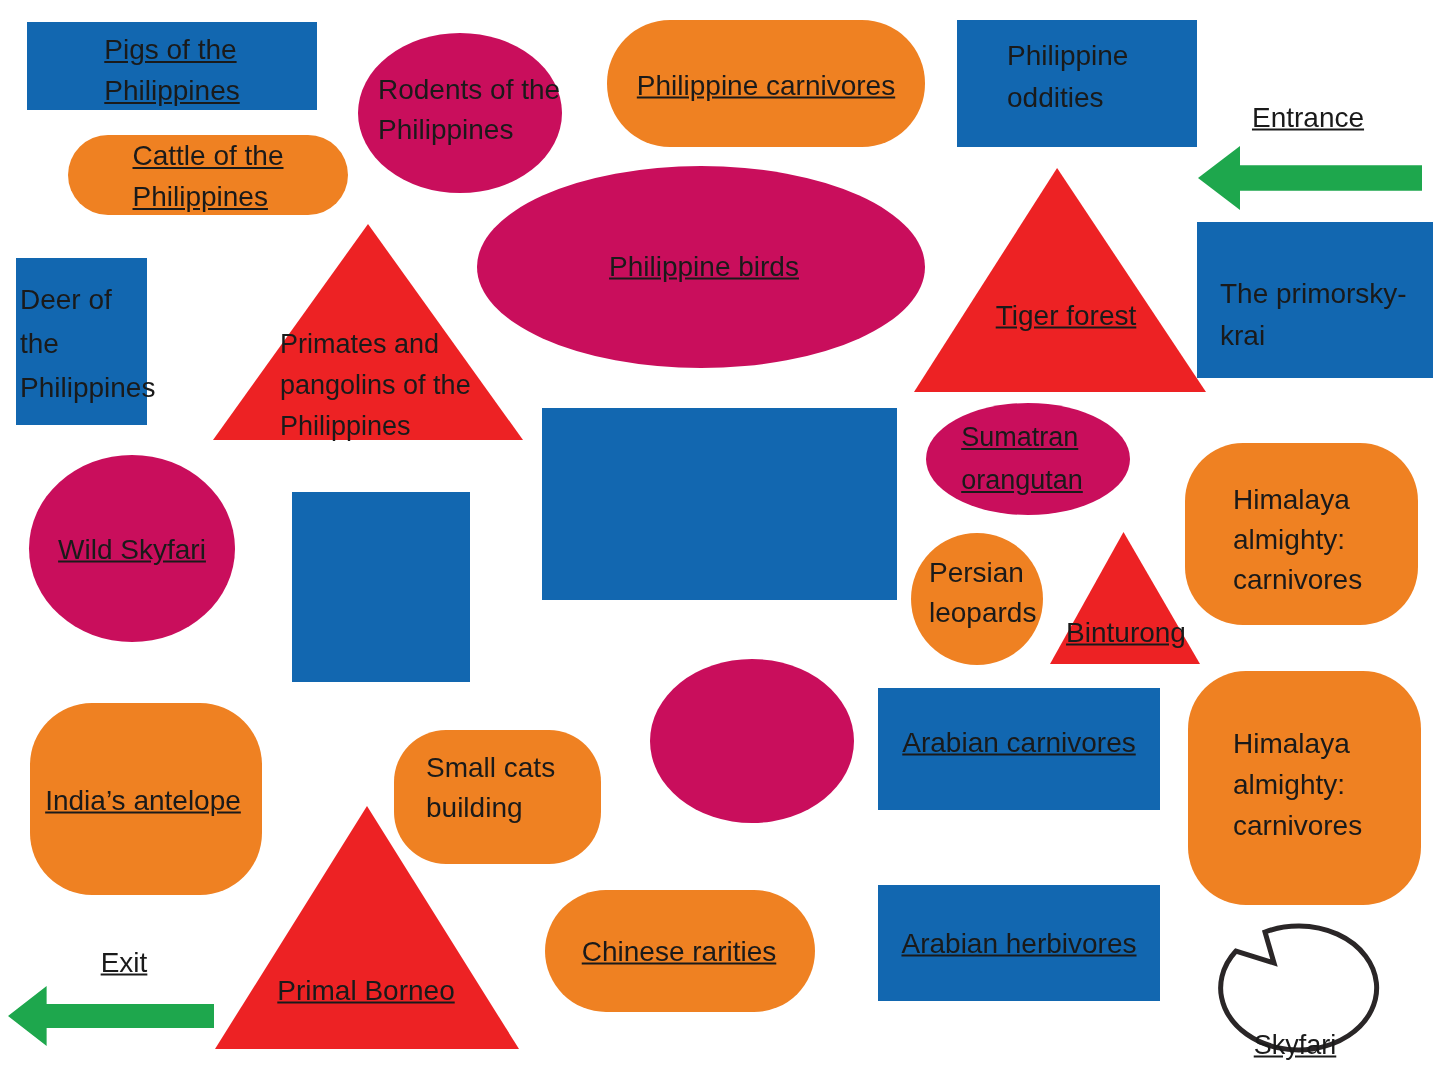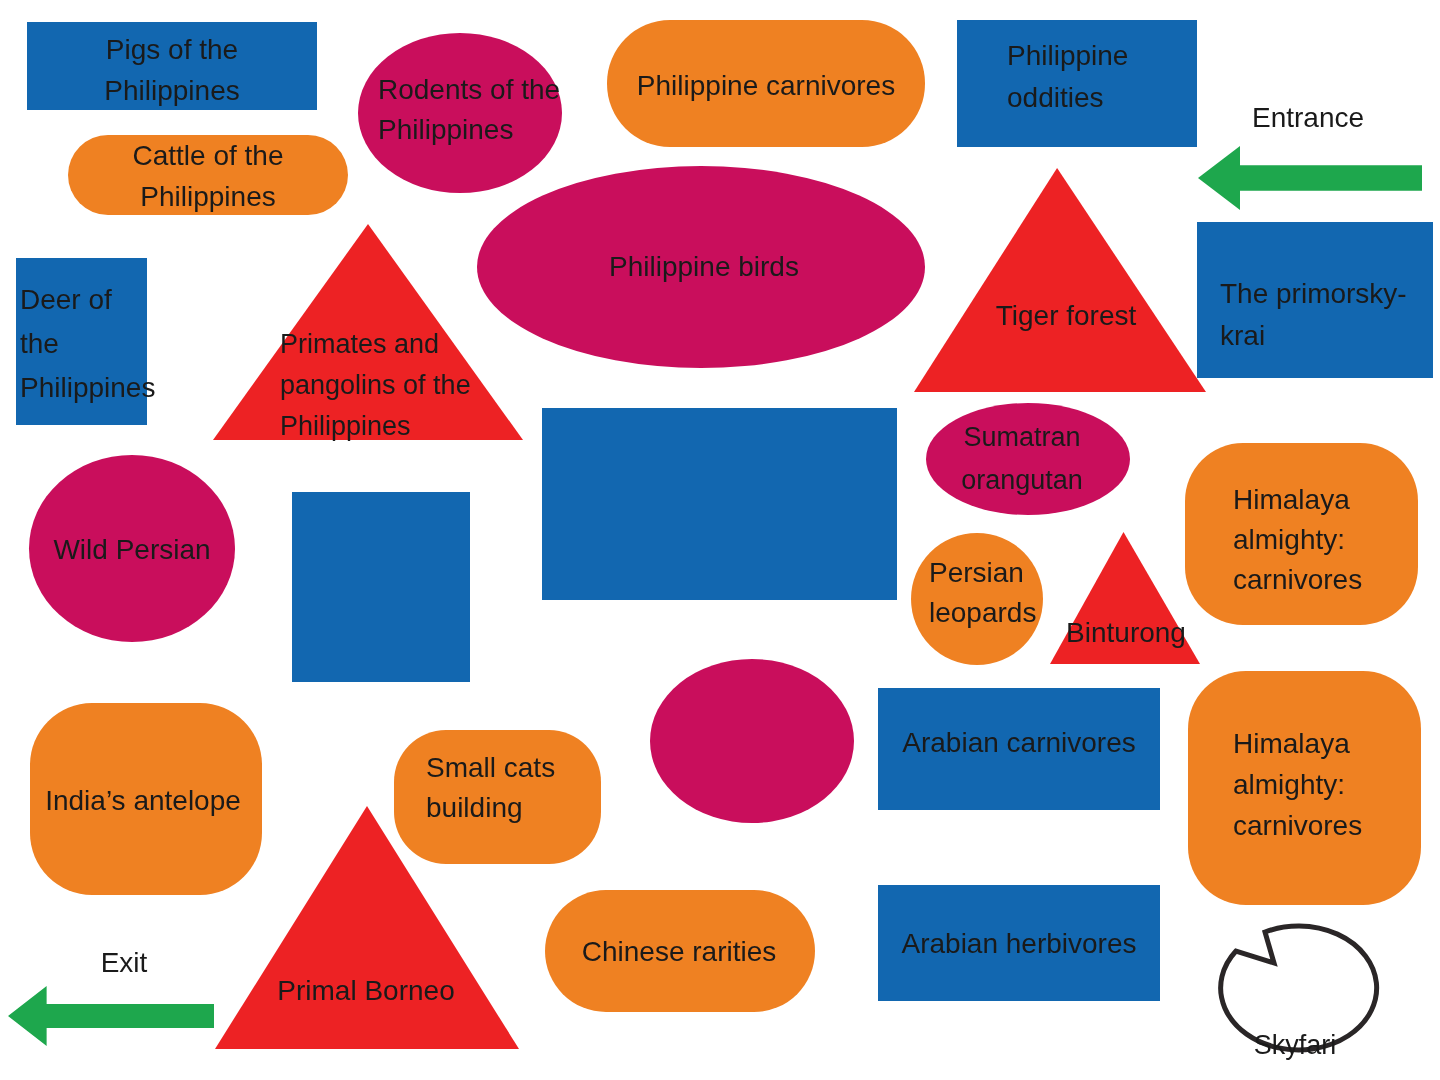--- a/index.html
+++ b/index.html
@@ -8,21 +8,21 @@
     font-family:"Liberation Sans", sans-serif;color:#1a1a1a;
   }
   .shape{position:absolute;}
   .ellipse{border-radius:50%;}
   .tri{clip-path:polygon(50% 0%,100% 100%,0% 100%);}
   .tri49{clip-path:polygon(49% 0%,100% 100%,0% 100%);}
   .arrow-left{clip-path:polygon(0% 50%,18.75% 0%,18.75% 30%,100% 30%,100% 70%,18.75% 70%,18.75% 100%);}
   .lbl{
     position:absolute;font-size:28px;line-height:41px;white-space:pre;color:#1a1a1a;
   }
-  .lbl.center{transform:translate(-50%,-50%);text-align:center;}
+  .lbl.center{transform:translate(-50%,-50%);text-decoration:underline;}
   .lbl.vcenter{transform:translate(0,-50%);text-align:left;}
   .r40{border-radius:40px;} .r52{border-radius:52px;} .r58{border-radius:58px;}
   .r61{border-radius:61px;} .r62{border-radius:62px;} .r63{border-radius:63px;}
   #skyfari-svg{position:absolute;left:1213px;top:918px;}
   #skyfari-svg path{fill:#ffffff;stroke:#2a2627;stroke-width:5px;}
 </style>
 </head>
 <body>
 
 <div id="map-canvas">
@@ -63,21 +63,21 @@
   <div class="lbl" style="left:20px;top:278px;line-height:44px;">Deer of
 the
 Philippines</div>
 
   <div class="shape tri" style="left: 213px; top: 224px; width: 310px; height: 216px; background: rgb(237, 34, 36);"></div>
   <div class="lbl" style="left:280px;top:324px;font-size:27px;">Primates and
 pangolins of the
 Philippines</div>
 
   <div class="shape ellipse" style="left: 29px; top: 455px; width: 206px; height: 187px; background: rgb(201, 14, 92);"></div>
-  <div class="lbl center" style="left:132px;top:549px;">Wild Persian</div>
+  <div class="lbl center" style="left:132px;top:549px;">Wild Skyfari</div>
 
   <div class="shape" style="left: 292px; top: 492px; width: 178px; height: 190px; background: rgb(18, 103, 176);"></div>
 
   <div class="shape" style="left: 542px; top: 408px; width: 355px; height: 192px; background: rgb(18, 103, 176);"></div>
 
   <div class="shape ellipse" style="left: 926px; top: 403px; width: 204px; height: 112px; background: rgb(201, 14, 92);"></div>
   <div class="lbl center" style="left:1022px;top:459px;font-size:27px;line-height:43px;">Sumatran
 orangutan</div>
 
   <div class="shape ellipse" style="left: 911px; top: 533px; width: 132px; height: 132px; background: rgb(239, 129, 34);"></div>

